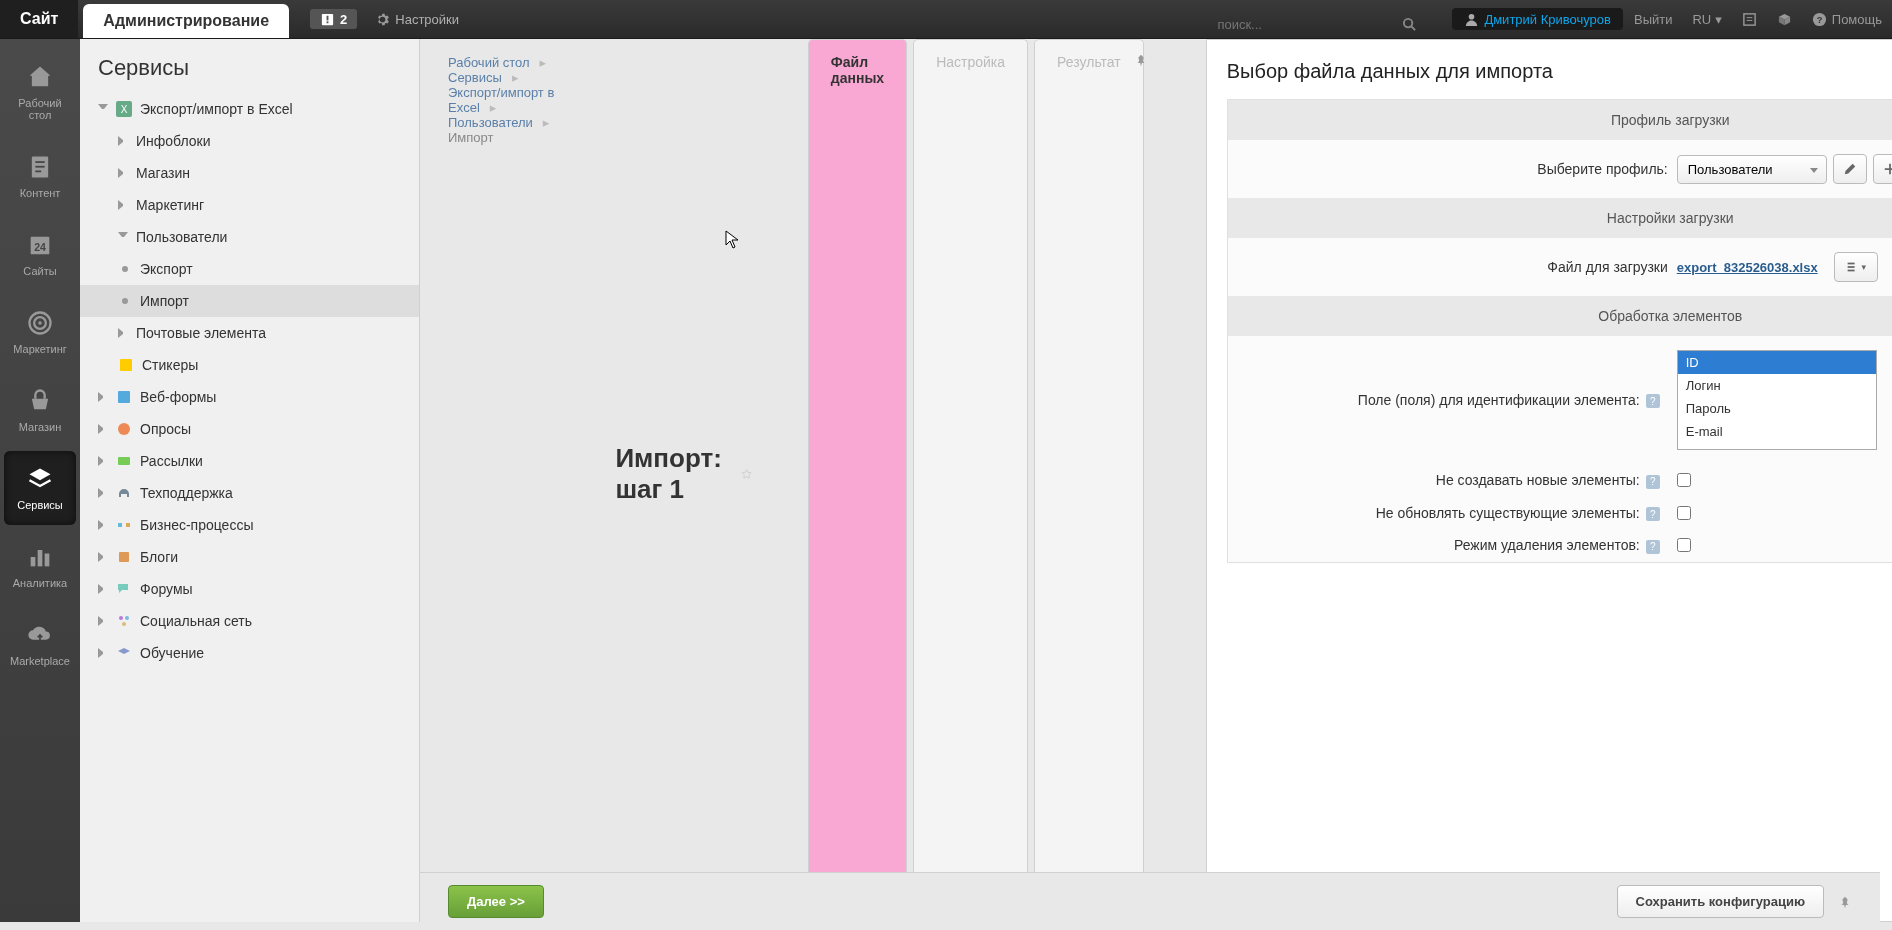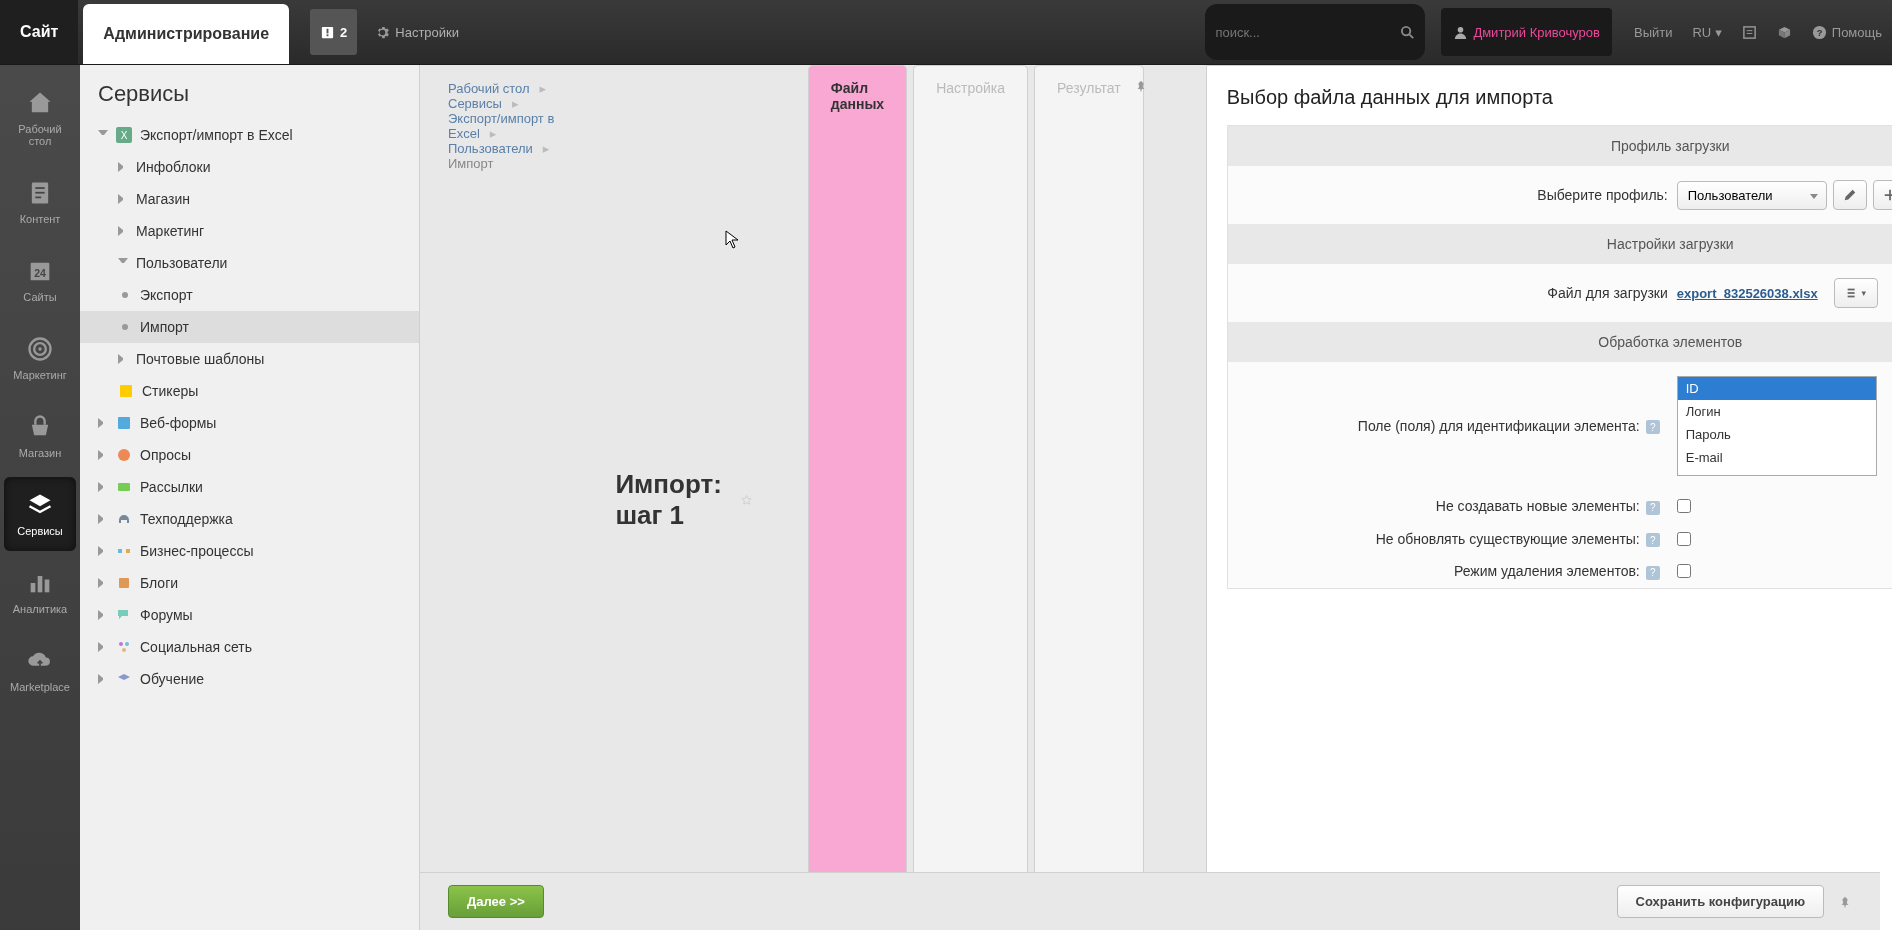--- a/index.html
+++ b/index.html
@@ -1,27 +1,27 @@
 <!DOCTYPE html>
 <html><head>
 <meta charset="utf-8">
 <style>
 *{margin:0;padding:0;box-sizing:border-box;font-family:"Helvetica Neue",Arial,sans-serif}
 body{background:#e8e8e8;font-size:13px;color:#333;width:1892px;height:930px;overflow:hidden}
-.topbar{height:65px;background:linear-gradient(to bottom,#3a3a3a,#2a2a2a);display:flex;align-items:stretch;border-bottom:1px solid #1a1a1a}
+.topbar{height:39px;background:linear-gradient(to bottom,#3a3a3a,#2a2a2a);display:flex;align-items:stretch;border-bottom:1px solid #1a1a1a}
 .tab{padding:0 20px;display:flex;align-items:center;font-size:16px;font-weight:bold;cursor:pointer}
 .tab-site{background:#1f1f1f;color:#fff}
 .tab-admin{background:#fff;color:#333;border-radius:6px 6px 0 0;margin-top:4px;margin-left:5px}
 .top-sep{flex:0 0 15px}
 .top-btn{display:flex;align-items:center;padding:0 12px;color:#b0b0b0;cursor:pointer;font-size:13px}
 .notif{background:#555;border-radius:3px;padding:4px 10px;margin:9px 6px;display:flex;align-items:center;color:#fff;font-weight:bold}
 .top-spacer{flex:1}
-.search-box{background:#1a1a1a;border-radius:12px;margin:4px;padding:0 10px;display:flex;align-items:center;width:220px}
+.search-box{background:#1a1a1a;border-radius:12px;margin:24px;padding:0 10px;display:flex;align-items:center;width:220px}
 .search-box input{background:transparent;border:none;color:#999;font-size:13px;flex:1;outline:none}
-.user-btn{background:#1a1a1a;border-radius:4px;margin:8px 12px;padding:0 12px;display:flex;align-items:center;color:#ec4899;font-size:13px}
+.user-btn{background:#1a1a1a;border-radius:4px;margin:8px 1px;padding:0 12px;display:flex;align-items:center;color:#0ea5e9;font-size:13px}
 .lang-btn,.link-btn{color:#999;padding:0 10px;display:flex;align-items:center;font-size:13px;cursor:pointer}
 .icon-sm{width:15px;height:15px;fill:#999;margin-right:5px}
 
 .main{display:flex;height:calc(100% - 47px)}
 .iconbar{width:80px;background:linear-gradient(to bottom,#4a4a4a,#3a3a3a);display:flex;flex-direction:column;padding-top:8px}
 .iconbar-item{display:flex;flex-direction:column;align-items:center;padding:14px 4px;color:#aaa;font-size:11px;text-align:center;cursor:pointer;border-radius:6px;margin:2px 4px}
 .iconbar-item.active{background:#1f1f1f;box-shadow:inset 0 0 8px rgba(0,0,0,.6);color:#fff}
 .iconbar-item svg{width:28px;height:28px;fill:#999;margin-bottom:6px}
 .iconbar-item.active svg{fill:#fff}
 
@@ -234,21 +234,21 @@
     <div class="tree-item tree-l3">
         <span class="tree-bullet"></span>
         <span>Экспорт</span>
       </div>
     <div class="tree-item tree-l3 active">
         <span class="tree-bullet"></span>
         <span>Импорт</span>
       </div>
     <div class="tree-item tree-l2">
         <span class="tree-arrow right"></span>
-        <span>Почтовые шаблоны</span>
+        <span>Почтовые элемента</span>
       </div>
     <div class="tree-item tree-l1">
         <span class="tree-bullet" style="visibility:hidden"></span>
         <svg class="tree-icon" viewBox="0 0 16 16">
           <rect x="2" y="2" width="12" height="12" fill="#fc0" rx="1"></rect>
         </svg>
         <span>Стикеры</span>
       </div>
     <div class="tree-item tree-l1">
         <span class="tree-arrow right"></span>

